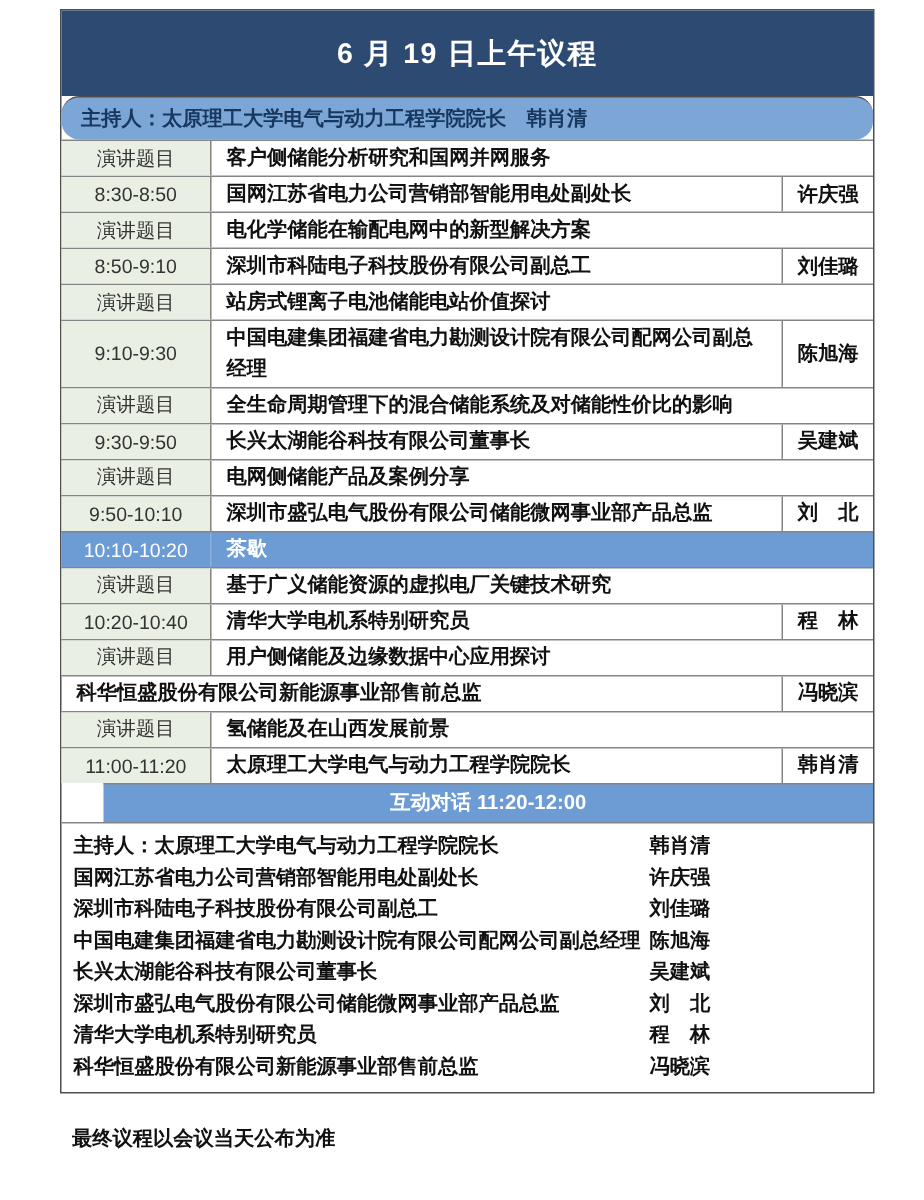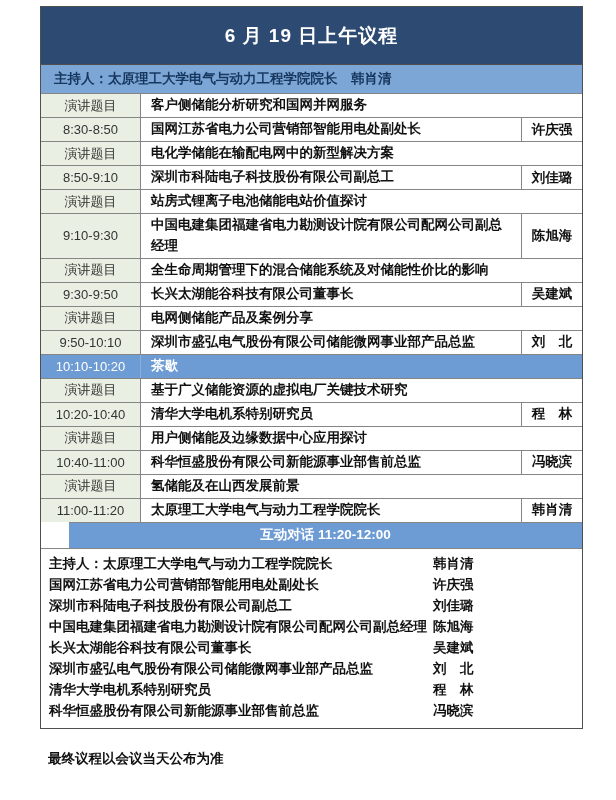--- a/index.html
+++ b/index.html
@@ -14,20 +14,21 @@
   }
   .hdr{
     height:57px;background:var(--accent_dark,#2d4a72);color:#ffffff;
     display:flex;align-items:center;justify-content:center;
     font-weight:bold;font-size:19px;letter-spacing:1px;
   }
   .mod{
     background:var(--accent_light,#7ba6d6);color:#17375e;
     font-weight:bold;font-size:13.5px;padding:5px 0 5px 13px;
     border-top:1px solid #4f4f4f;
+    border-radius:12px;
   }
   .row{display:flex;border-top:1px solid #858585;min-height:23px;align-items:stretch;}
   .c1{
     width:100px;flex:none;background:var(--cell_green,#e9f0e3);
     border-right:1px solid #858585;display:flex;align-items:center;justify-content:center;
     font-size:13px;color:#333333;box-sizing:border-box;
   }
   .c2{
     flex:1;display:flex;align-items:center;
     padding:1px 12px 1px 10px;font-weight:bold;font-size:13.5px;color:#111111;
@@ -134,21 +135,20 @@
     <div class="c1">10:20-10:40</div>
     <div class="c2">清华大学电机系特别研究员</div>
     <div class="c3">程　林</div>
   </div>
 
   <div class="row">
     <div class="c1">演讲题目</div>
     <div class="c2">用户侧储能及边缘数据中心应用探讨</div>
   </div>
   <div class="row">
-    <div class="c1">10:40-11:00</div>
     <div class="c2">科华恒盛股份有限公司新能源事业部售前总监</div>
     <div class="c3">冯晓滨</div>
   </div>
 
   <div class="row">
     <div class="c1">演讲题目</div>
     <div class="c2">氢储能及在山西发展前景</div>
   </div>
   <div class="row">
     <div class="c1">11:00-11:20</div>

